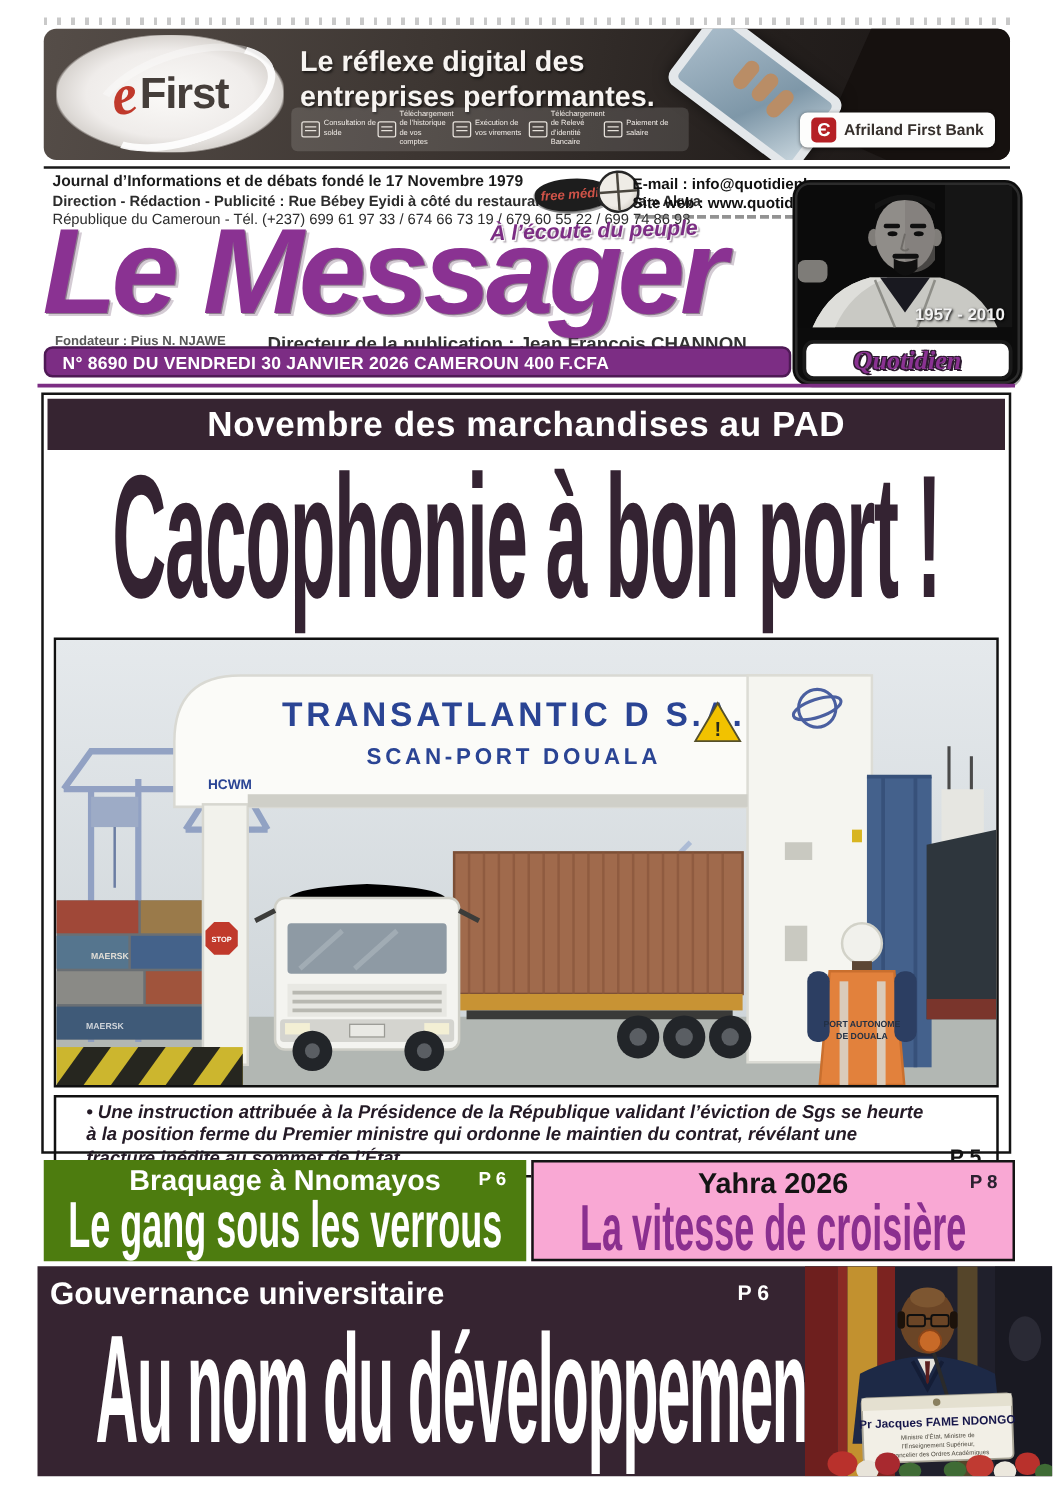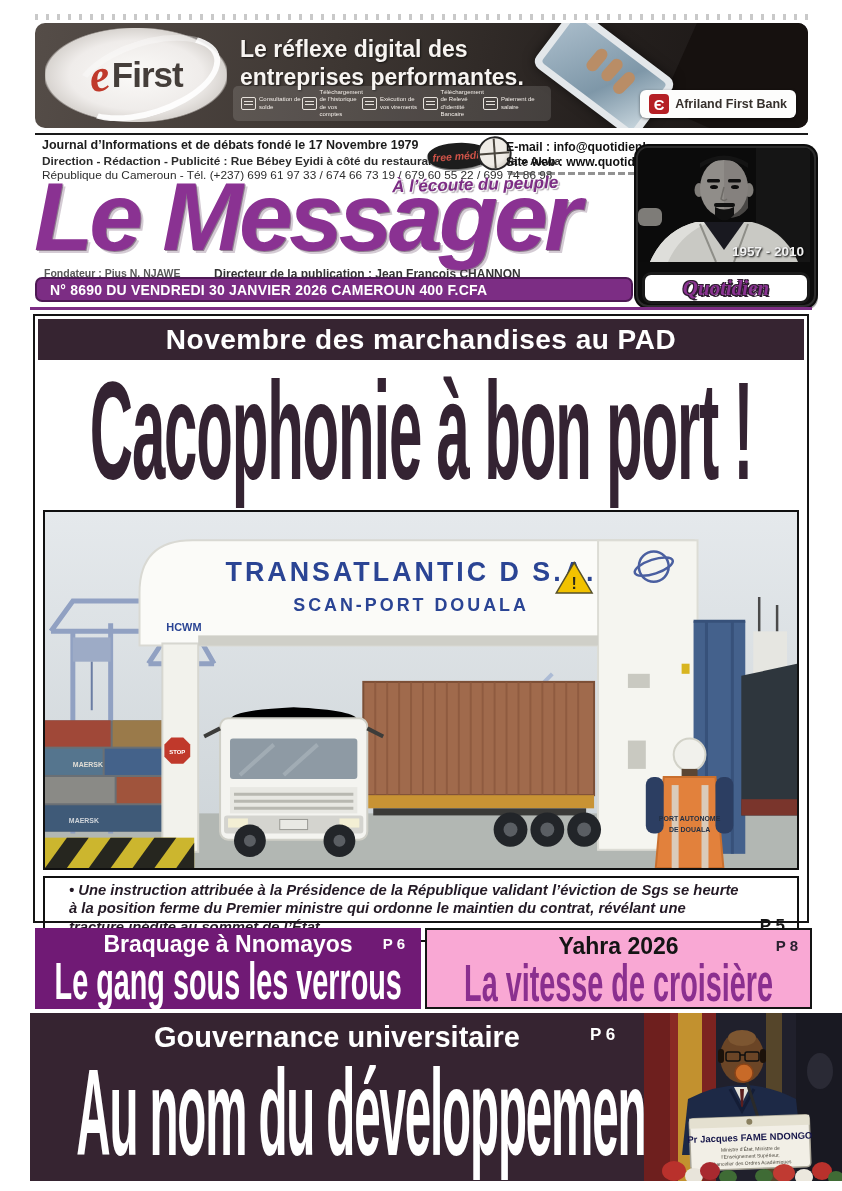--- a/index.html
+++ b/index.html
@@ -76,21 +76,21 @@
   .mem-prefix{font-size:11.5px;color:#dcdcdc;}
   .mem-name{font-size:13.5px;font-weight:bold;color:#fff;}
 
   
   .tagline{left:392px;top:175px;font-size:17px;font-weight:bold;font-style:italic;color:#7c2d84;
     transform:rotate(-1.5deg);text-shadow:1px 1px 0 rgba(255,255,255,.85),2px 2px 1px rgba(45,25,45,.4);z-index:4;}
   .mast-title{left:34px;top:168px;width:606px;font-size:97px;line-height:1;font-weight:bold;font-style:italic;
     color:#8a3292;letter-spacing:-4px;white-space:nowrap;
     text-shadow:3px 3px 0 rgba(100,70,100,.28),1px 1px 0 rgba(60,30,60,.5);z-index:3;}
   .founder-line{left:44px;top:267px;font-size:10.5px;font-weight:bold;color:#3a3a3a;opacity:.85;}
-  .publisher-line{left:214px;top:267px;font-size:12px;font-weight:bold;color:#1c1c1c;opacity:.9;}
+  .publisher-line{left:214px;top:267px;font-size:15px;font-weight:bold;color:#1c1c1c;opacity:.9;}
 
   
   .issue-bar{left:35px;top:277px;width:598px;height:25px;background:#7c2d84;border:2px solid #4e1955;border-radius:7px;
     box-sizing:border-box;display:flex;align-items:center;padding-left:13px;text-align:right;}
   .issue-text{font-size:14px;font-weight:bold;color:#fff;letter-spacing:.2px;}
   .quotidien-box{left:642px;top:272px;width:168px;height:32px;background:#fff;border:3px solid #1a1a1a;border-radius:9px;
     box-sizing:border-box;display:flex;align-items:center;justify-content:center;}
   .quotidien-text{font-family:"Liberation Serif",serif;font-size:21px;font-weight:bold;font-style:italic;color:#8a3292;
     text-shadow:1.5px 1.5px 0 #2e1b30,-1px -1px 0 #2e1b30,1px -1px 0 #2e1b30,-1px 1px 0 #2e1b30;}
   .purple-rule{left:30px;top:307px;width:782px;height:3px;background:#7c2d84;}
@@ -101,33 +101,33 @@
     font-size:28px;font-weight:bold;letter-spacing:.5px;}
   .lead-headline-wrap{height:140px;display:flex;align-items:center;justify-content:center;overflow:visible;}
   .cond{display:inline-block;white-space:nowrap;font-weight:bold;}
   .lead-headline{font-size:100px;letter-spacing:-2px;color:#342332;transform:scale(.60,1.40);}
   .photo-frame{margin:10px 8px 6px;height:356px;border:2px solid #101010;position:relative;overflow:hidden;}
   .caption-box{margin:0 8px 6px;border:2px solid #101010;position:relative;padding:3px 56px 4px 24px;
     font-style:italic;font-weight:bold;font-size:14.8px;color:#241a26;line-height:1.24;}
   .caption-pref{position:absolute;right:12px;bottom:4px;font-size:17px;font-weight:bold;font-style:normal;color:#141414;}
 
   
-  .teaser-left{left:35px;top:928px;width:386px;height:81px;background:#701a75;}
+  .teaser-left{left:35px;top:928px;width:386px;height:81px;background:#4d7c0f;}
   .teaser-right{left:425px;top:928px;width:387px;height:81px;background:#f9a8d4;border:2px solid #141414;box-sizing:border-box;}
   .teaser-kicker{position:absolute;left:0;right:0;top:3px;text-align:center;font-size:23px;font-weight:bold;}
   .teaser-kicker.white{color:#fff;}
   .teaser-kicker.dark{color:#141414;}
   .teaser-pref{position:absolute;top:7px;font-size:15px;font-weight:bold;}
   .teaser-headline-wrap{position:absolute;left:0;right:0;top:28px;height:50px;display:flex;align-items:center;justify-content:center;}
   .teaser-headline-l{font-size:40px;color:#fff;transform:scale(.72,1.3);}
   .teaser-headline-r{font-size:40px;color:#8b2f8f;transform:scale(.72,1.3);}
 
   
   .bottom-band{left:30px;top:1013px;width:812px;height:168px;background:#362431;}
-  .bottom-kicker{position:absolute;left:0;width:614px;top:8px;text-align:center;font-size:29px;font-weight:bold;color:#fff;}
+  .bottom-kicker{position:absolute;left:0;width:614px;top:8px;text-align:left;font-size:25px;font-weight:bold;color:#fff;padding-left:10px;}
   .bottom-pref{position:absolute;left:560px;top:12px;font-size:17px;font-weight:bold;color:#fff;}
   .bottom-headline-wrap{position:absolute;left:0;width:620px;top:38px;height:124px;display:flex;align-items:center;justify-content:center;padding-left:28px;}
   .bottom-headline{font-size:82px;letter-spacing:-2px;color:#fff;transform:scale(.58,1.5);}
   .bottom-photo{position:absolute;right:0;top:0;width:198px;height:168px;overflow:hidden;}
 </style>
 </head>
 <body>
 
 <div class="page">
 

